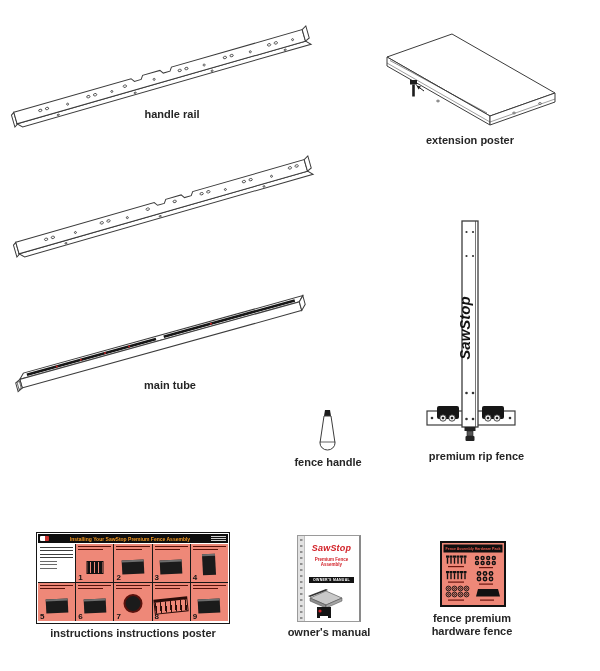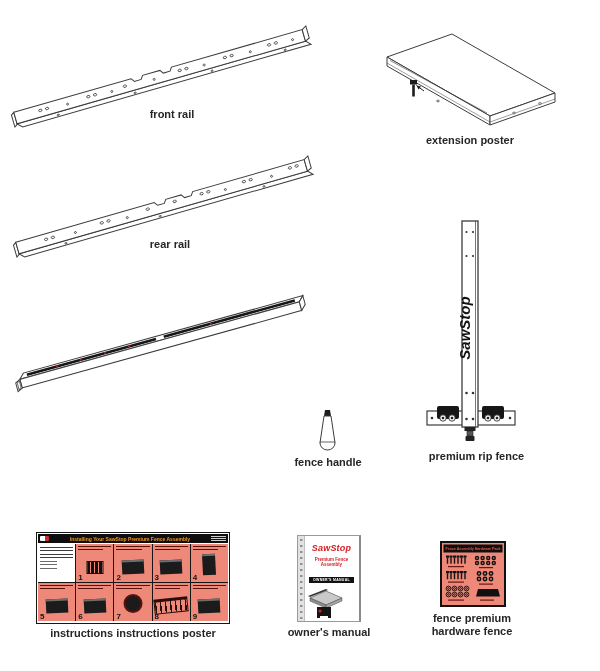--- a/index.html
+++ b/index.html
@@ -386,23 +386,23 @@
       <circle cx="20.5" cy="53.5" r="0.9"></circle>
         <circle cx="26.5" cy="53.5" r="0.9"></circle>
     </g>
     <rect x="8" y="58.5" width="16" height="1.2" fill="#6b150d"></rect>
     <g>
       <polygon points="38,48 58,48 60,55.5 36,55.5" fill="#111"></polygon>
       <rect x="40" y="58.5" width="14" height="1.2" fill="#6b150d"></rect>
     </g>
   </svg>
 
-  <div class="plabel" style="left:92px;top:108px;width:160px">front rail</div>
+  <div class="plabel" style="left:92px;top:108px;width:160px">handle rail</div>
   <div class="plabel" style="left:390px;top:134px;width:160px">extension poster</div>
-  <div class="plabel" style="left:90px;top:238px;width:160px">rear rail</div>
+  <div class="plabel" style="left:90px;top:379px;width:160px">main tube</div>
   <div class="plabel" style="left:394px;top:450px;width:165px">premium rip fence</div>
   <div class="plabel" style="left:248px;top:456px;width:160px">fence handle</div>
   <div class="plabel" style="left:43px;top:627px;width:180px">instructions instructions poster</div>
   <div class="plabel" style="left:249px;top:626px;width:160px">owner's manual</div>
   <div class="plabel" style="left:392px;top:612px;width:160px">
     <span>fence premium</span><br>
     <span>hardware fence</span>
   </div>
 
 </div>

